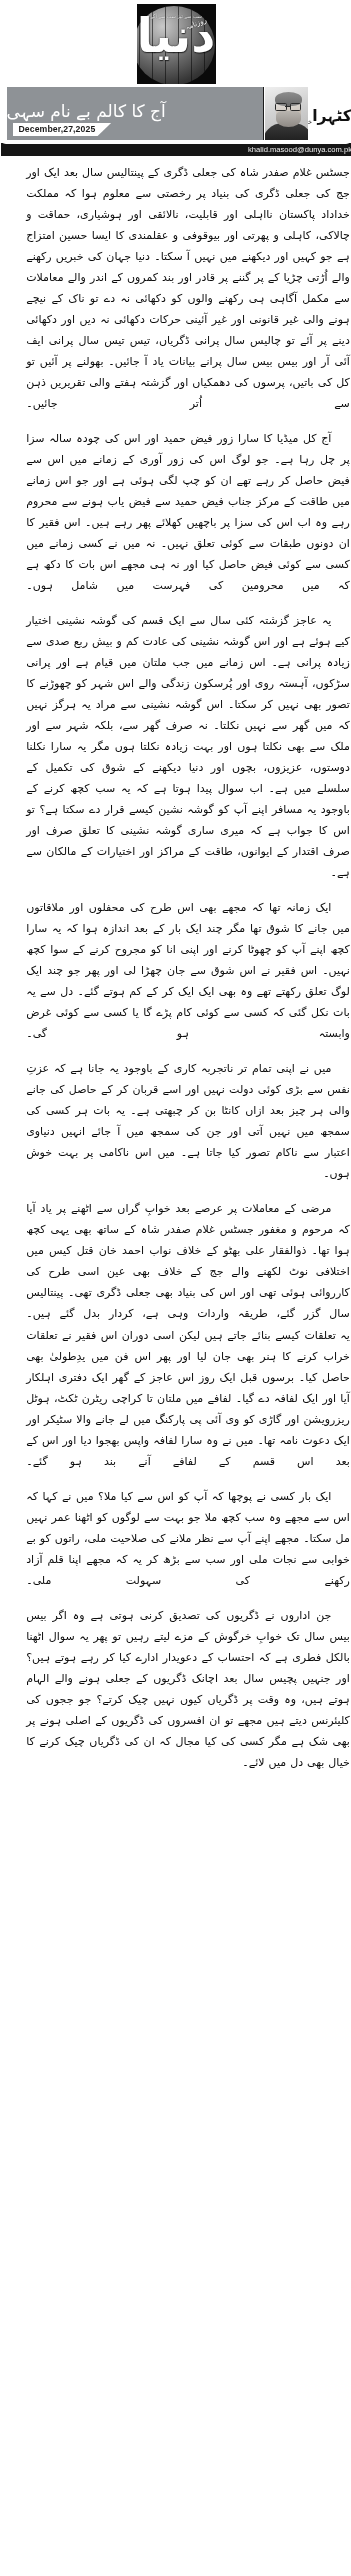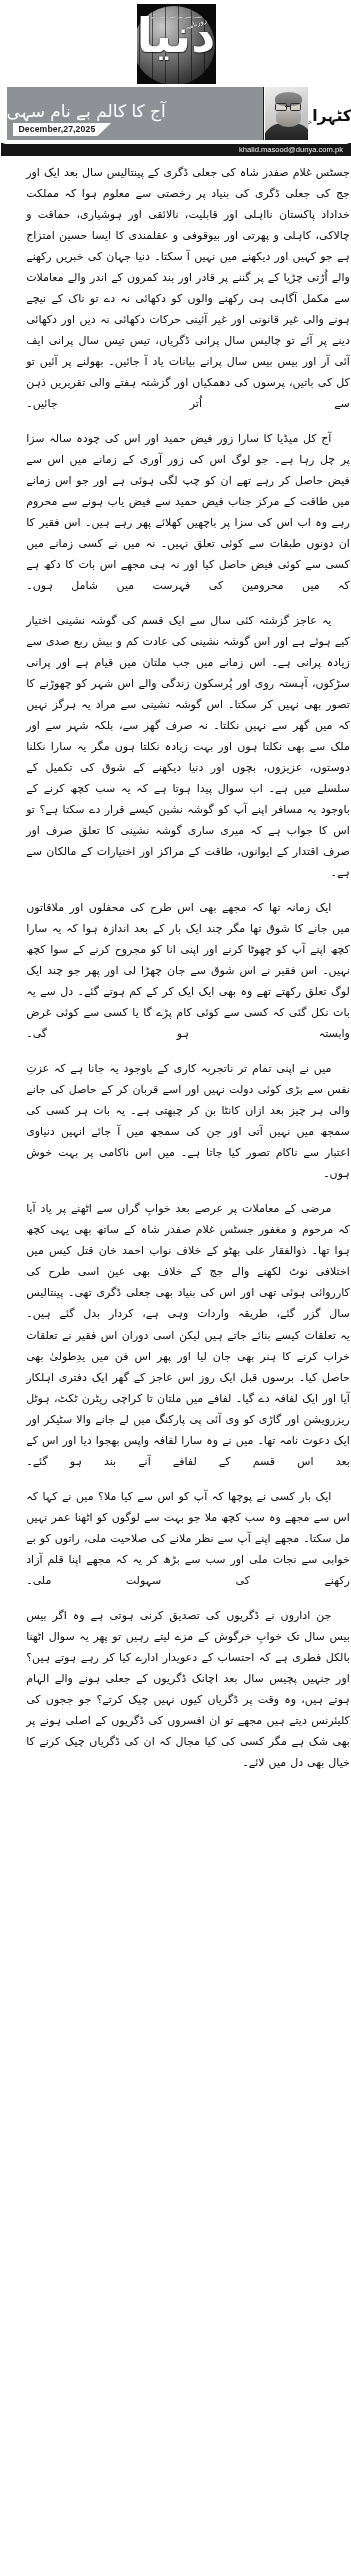--- a/index.html
+++ b/index.html
@@ -221,21 +221,21 @@
   }
 
   
   .email-bar{
     width:352px;
     height:13px;
     background:#161616;
     display:flex;
     align-items:center;
     justify-content:flex-start;
-    padding:0 9px;
+    padding:0 0;
     box-sizing:border-box;
     margin-top:-1.1px;
   }
   .email-bar span{
     color:#f2f2f2;
     font-size:7.6px;
     font-family:"Liberation Sans",sans-serif;
     direction:ltr;
     margin-left:auto;
   }

